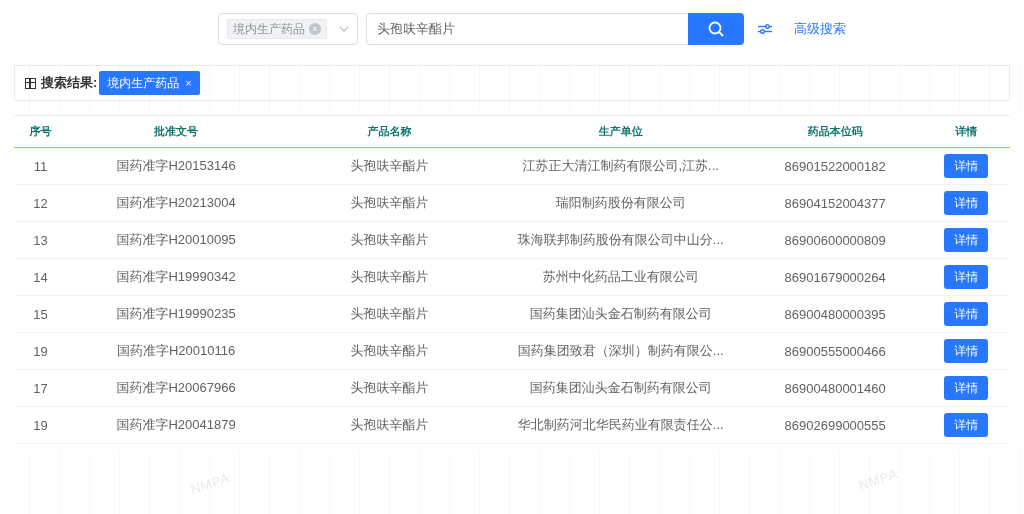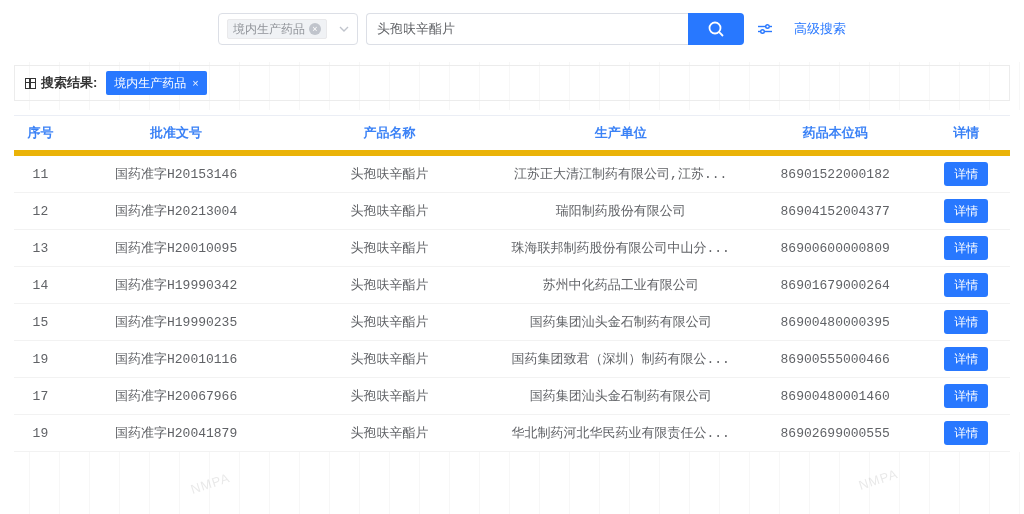--- a/index.html
+++ b/index.html
@@ -30,36 +30,36 @@
   .cat-chevron { margin-left: auto; display: inline-flex; }
   .query { width: 322px; height: 32px; border: 1px solid #dcdfe6; border-right: none;
     border-radius: 4px 0 0 4px; padding: 0 10px; font-size: 13px; color: #606266; outline: none; font-family: inherit; }
   .search-btn { width: 56px; height: 32px; background: #2878ff; border: none; border-radius: 0 4px 4px 0;
     display: flex; align-items: center; justify-content: center; cursor: pointer; }
   .advanced { display: flex; align-items: center; gap: 22px; margin-left: 14px; color: #2878ff;
     cursor: pointer; text-decoration: none; font-size: 13px; }
 
   
   .results-bar { margin: 20px 14px 0; border: 1px solid #ececec; height: 36px;
-    display: flex; align-items: center; gap: 9px; padding: 0 10px; position: relative; }
+    display: flex; align-items: center; gap: 2px; padding: 0 10px; position: relative; }
   .results-label { display: flex; align-items: center; gap: 5px; font-weight: bold; color: #333; font-size: 13px; }
   .grid-icon { width: 11px; height: 11px; border: 1.5px solid #333; position: relative; display: inline-block; }
   .grid-icon::before { content: ''; position: absolute; left: 0; right: 0; top: 3px; height: 1.5px; background: #333; }
   .grid-icon::after { content: ''; position: absolute; top: 0; bottom: 0; left: 3px; width: 1.5px; background: #333; }
   .result-tag { background: #2878ff; color: #fff; font-size: 12px; height: 24px; padding: 0 8px;
     border-radius: 2px; display: inline-flex; align-items: center; gap: 6px; }
   .result-tag .tag-x { cursor: pointer; font-size: 11px; opacity: 0.92; }
 
   
   .table-wrap { margin: 14px 14px 0; position: relative; }
   table { width: 100%; border-collapse: collapse; table-layout: fixed; }
-  th { font-weight: bold; color: #3b82f6; font-size: 13px; padding: 8px 4px;
-    border-top: 1px solid #ebeef5; border-bottom: 6px solid #eab308; text-align: center; white-space: nowrap; }
+  th { font-weight: bold; color: #0f766e; font-size: 11px; padding: 8px 4px;
+    border-top: 1px solid #ebeef5; border-bottom: 1px solid #eab308; text-align: center; white-space: nowrap; }
   td { color: #606266; font-size: 13px; padding: 6px 4px; border-bottom: 1px solid #f2f2f2;
-    text-align: center; white-space: nowrap; overflow: hidden; text-overflow: ellipsis; font-family: Liberation Mono, monospace; }
+    text-align: center; white-space: nowrap; overflow: hidden; text-overflow: ellipsis; }
   .col0 { width: 52px; } .col1 { width: 215px; } .col2 { width: 205px; }
   .col3 { width: 250px; } .col4 { width: 172px; } .col5 { width: 86px; }
   .detail-btn { background: #2878ff; color: #fff; border: none; border-radius: 3px; font-size: 12px;
     height: 24px; padding: 0 10px; cursor: pointer; font-family: inherit; }
 </style>
 </head>
 <body>
 
 <div class="bg-grid top"></div>
 <div class="bg-grid bottom"></div>

